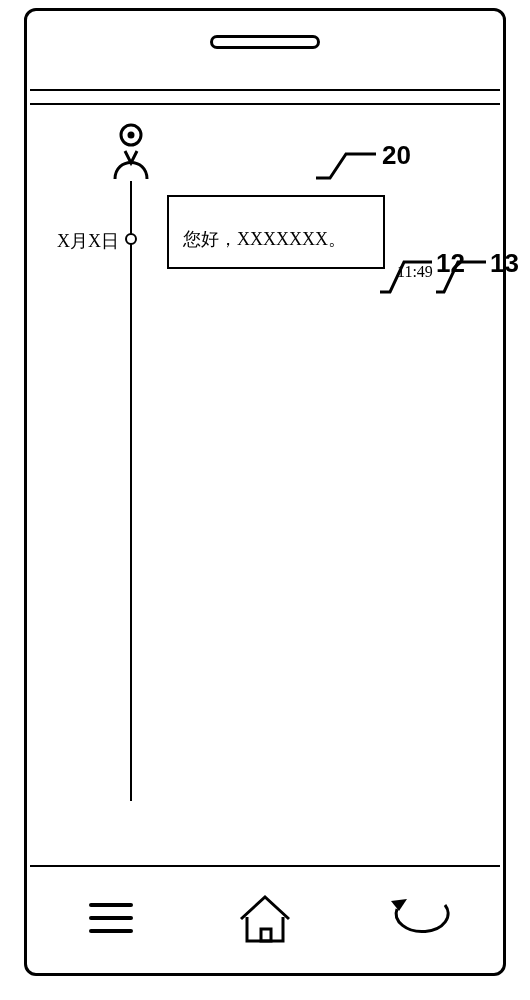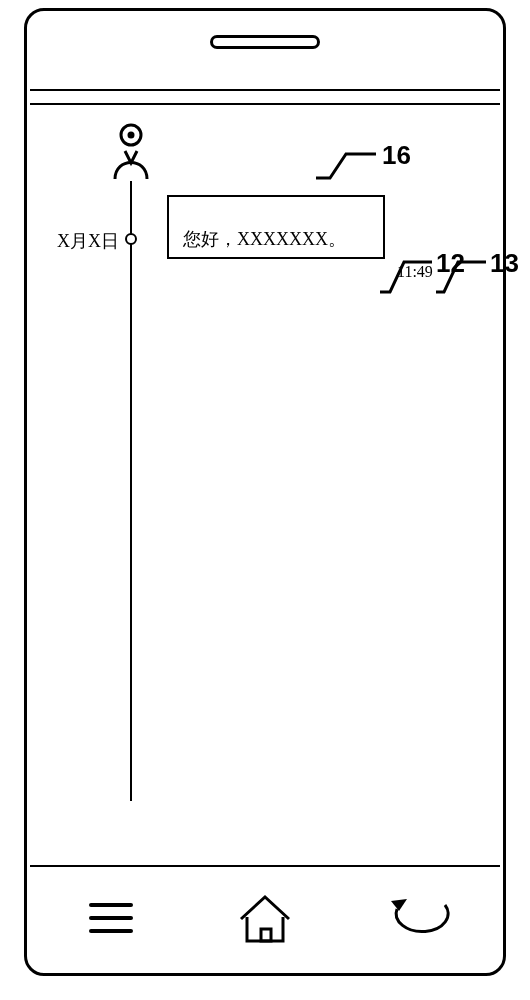--- a/index.html
+++ b/index.html
@@ -16,21 +16,21 @@
     background: #fff;
   }
   
   .phone {
     position: absolute;
     left: 24px;
     top: 8px;
     width: 482px;
     height: 968px;
     border: 3px solid #000;
-    border-radius: 20px;
+    border-radius: 12px;
     box-sizing: border-box;
   }
   
   .speaker {
     position: absolute;
     left: 50%;
     top: 24px;
     transform: translateX(-50%);
     width: 110px;
     height: 14px;
@@ -140,21 +140,21 @@
     left: 30px;
     top: 126px;
     font-size: 18px;
   }
   
   .card {
     position: absolute;
     left: 140px;
     top: 92px;
     width: 218px;
-    height: 64px;
+    height: 74px;
     border: 2px solid #000;
     box-sizing: border-box;
   }
   .card .msg {
     position: absolute;
     left: 14px;
     top: 30px;
     font-size: 18px;
     white-space: nowrap;
   }
@@ -259,21 +259,21 @@
           <path d="M58 12 A26 18 0 1 1 10 16" fill="none" stroke="#000" stroke-width="3"></path>
           <path d="M4 8 L12 18 L20 6" fill="#000"></path>
         </svg>
       </div>
     </div>
   </div>
 
   <svg class="flag" style="left:316px; top:148px;" width="60" height="32">
     <path d="M0 30 L14 30 L30 6 L60 6" fill="none" stroke="#000" stroke-width="3"></path>
   </svg>
-  <div class="callout" style="left:382px; top:140px;">16</div>
+  <div class="callout" style="left:382px; top:140px;">20</div>
 
   <svg class="flag" style="left:380px; top:256px;" width="52" height="38">
     <path d="M0 36 L10 36 L24 6 L52 6" fill="none" stroke="#000" stroke-width="3"></path>
   </svg>
   <div class="callout" style="left:436px; top:248px;">12</div>
 
   <svg class="flag" style="left:436px; top:256px;" width="50" height="38">
     <path d="M0 36 L8 36 L22 6 L50 6" fill="none" stroke="#000" stroke-width="3"></path>
   </svg>
   <div class="callout" style="left:490px; top:248px;">13</div>

